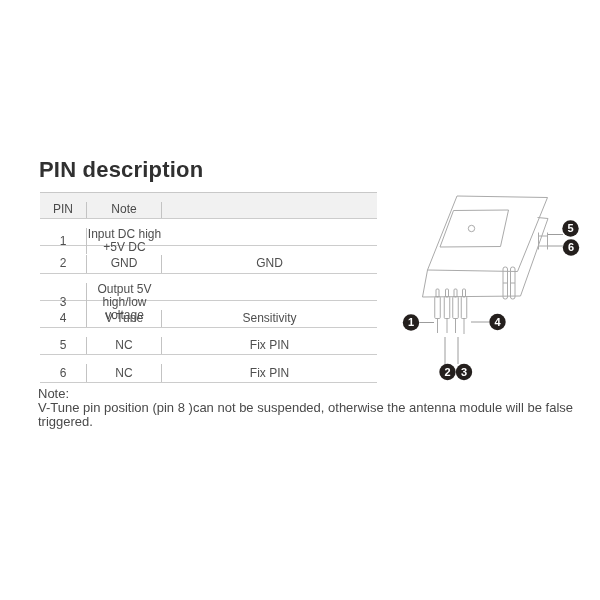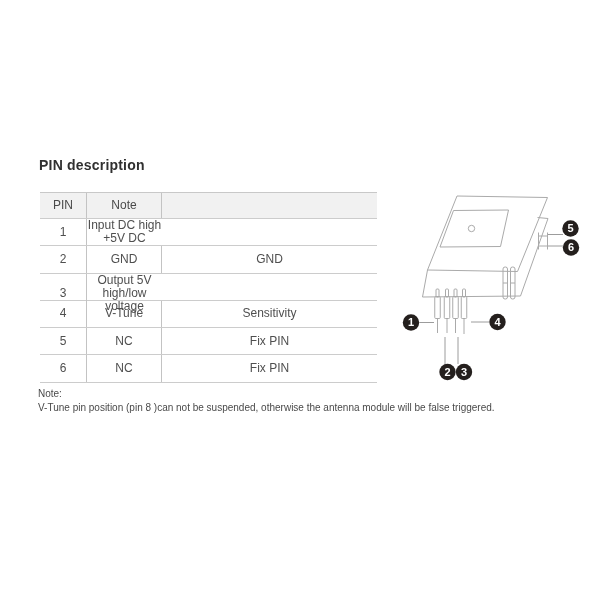--- a/index.html
+++ b/index.html
@@ -3,43 +3,43 @@
 <meta charset="utf-8">
 <style>
   html,body{margin:0;padding:0;}
   body{
     width:600px;height:600px;background:#ffffff;position:relative;
     font-family:"Liberation Sans","DejaVu Sans",sans-serif;
     -webkit-font-smoothing:antialiased;
   }
   .page-title{
     position:absolute;left:39px;top:157px;
-    font-size:14px;font-weight:bold;color:#303030;letter-spacing:.2px;
+    font-size:22px;font-weight:bold;color:#303030;letter-spacing:.2px;
   }
   
   .pin-table{
     position:absolute;left:40px;top:192px;width:337px;
     border-top:1px solid #c8c8c8;
     font-size:12px;color:#4f4f4f;
   }
   .t-row{
     display:grid;grid-template-columns:47px 75px 1fr;
     border-bottom:1px solid #cccccc;box-sizing:border-box;
     height:27.3px;
   }
   .t-row.header{height:26px;background:#f1f1f1;color:#4a4a4a;}
   .t-cell{
     display:flex;align-items:center;justify-content:center;
-    text-align:center;line-height:1.1;
+    text-align:center;line-height:1.1;margin-top:9px;
   }
   .t-cell.c1,.t-cell.c2{border-right:1px solid #c3c3c3;}
   
   .note{
     position:absolute;left:38px;top:387px;width:552px;
-    font-size:10px;line-height:14px;color:#4a4a4a;
+    font-size:13px;line-height:14px;color:#4a4a4a;
   }
   .note .note-label{display:block;}
   
   .diagram{position:absolute;left:393px;top:182px;}
   .diagram .outline{fill:none;stroke:#aaaaaa;stroke-width:1;stroke-linejoin:round;}
   .diagram .leader{fill:none;stroke:#9c9c9c;stroke-width:1;}
   .diagram .badge{fill:#241f1d;stroke:none;}
   .diagram .badge-num{
     fill:#ffffff;font-size:11px;font-weight:bold;
     font-family:"Liberation Sans","DejaVu Sans",sans-serif;

